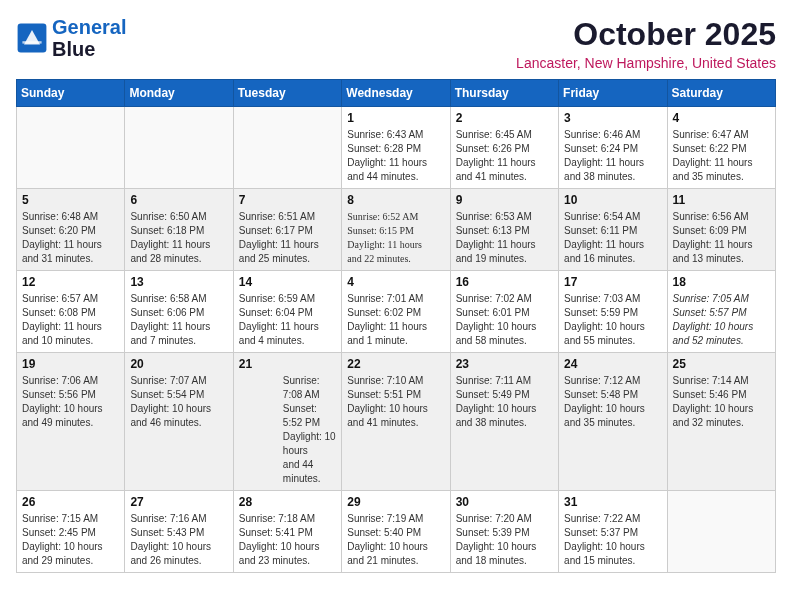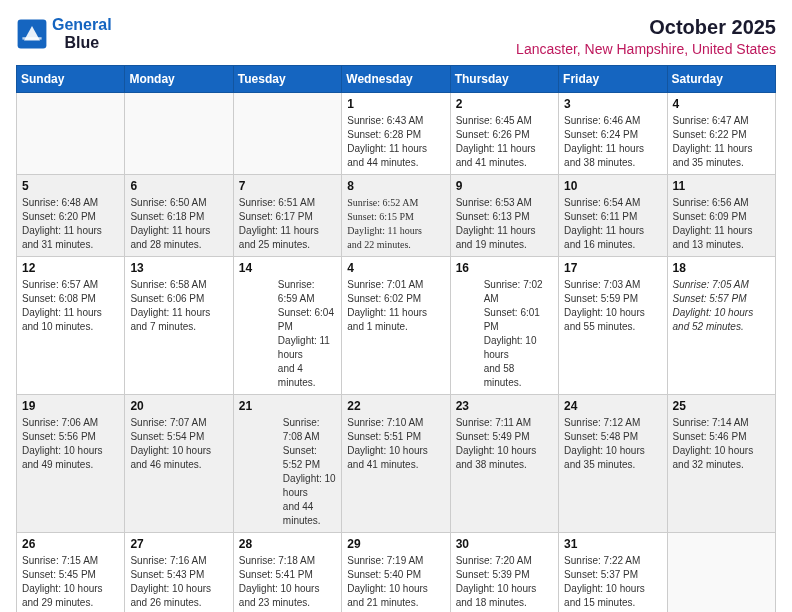--- a/index.html
+++ b/index.html
@@ -15,38 +15,37 @@
       justify-content: space-between;
       align-items: flex-start;
       margin-bottom: 8px;
     }
     .logo {
       display: flex;
       align-items: center;
       gap: 4px;
     }
     .logo-text {
-      font-size: 16px;
+      font-size: 20px;
       font-weight: bold;
       color: #1a1a2e;
       line-height: 1.1;
-      text-align: center;
     }
     .logo-text span {
       color: #1565C0;
     }
     .logo-icon {
       width: 32px;
       height: 32px;
     }
     .title-block {
       text-align: right;
     }
     .month-title {
-      font-size: 20px;
+      font-size: 32px;
       font-weight: bold;
       color: #1a1a2e;
     }
     .location {
       font-size: 14px;
       color: #be185d;
       margin-top: 2px;
     }
     .calendar {
       width: 100%;
@@ -218,35 +217,35 @@
         </td>
         <td>
           <div class="day-number">13</div>
           <div class="day-info" style="white-space: pre-line;">Sunrise: 6:58 AM
 Sunset: 6:06 PM
 Daylight: 11 hours
 and 7 minutes.</div>
         </td>
         <td>
           <div class="day-number">14</div>
-          <div class="day-info" style="white-space: pre-line; margin-left: 39px;">Sunrise: 6:59 AM
+          <div class="day-info" style="white-space: pre-line;">Sunrise: 6:59 AM
 Sunset: 6:04 PM
 Daylight: 11 hours
 and 4 minutes.</div>
         </td>
         <td>
           <div class="day-number">4</div>
           <div class="day-info" style="white-space: pre-line;">Sunrise: 7:01 AM
 Sunset: 6:02 PM
 Daylight: 11 hours
 and 1 minute.</div>
         </td>
         <td>
           <div class="day-number">16</div>
-          <div class="day-info" style="white-space: pre-line; margin-left: 28px;">Sunrise: 7:02 AM
+          <div class="day-info" style="white-space: pre-line;">Sunrise: 7:02 AM
 Sunset: 6:01 PM
 Daylight: 10 hours
 and 58 minutes.</div>
         </td>
         <td>
           <div class="day-number">17</div>
           <div class="day-info" style="white-space: pre-line;">Sunrise: 7:03 AM
 Sunset: 5:59 PM
 Daylight: 10 hours
 and 55 minutes.</div>
@@ -307,21 +306,21 @@
           <div class="day-info" style="white-space: pre-line;">Sunrise: 7:14 AM
 Sunset: 5:46 PM
 Daylight: 10 hours
 and 32 minutes.</div>
         </td>
       </tr>
       <tr>
         <td>
           <div class="day-number">26</div>
           <div class="day-info" style="white-space: pre-line;">Sunrise: 7:15 AM
-Sunset: 5:45 PM
+Sunset: 2:45 PM
 Daylight: 10 hours
 and 29 minutes.</div>
         </td>
         <td>
           <div class="day-number">27</div>
           <div class="day-info" style="white-space: pre-line;">Sunrise: 7:16 AM
 Sunset: 5:43 PM
 Daylight: 10 hours
 and 26 minutes.</div>
         </td>

